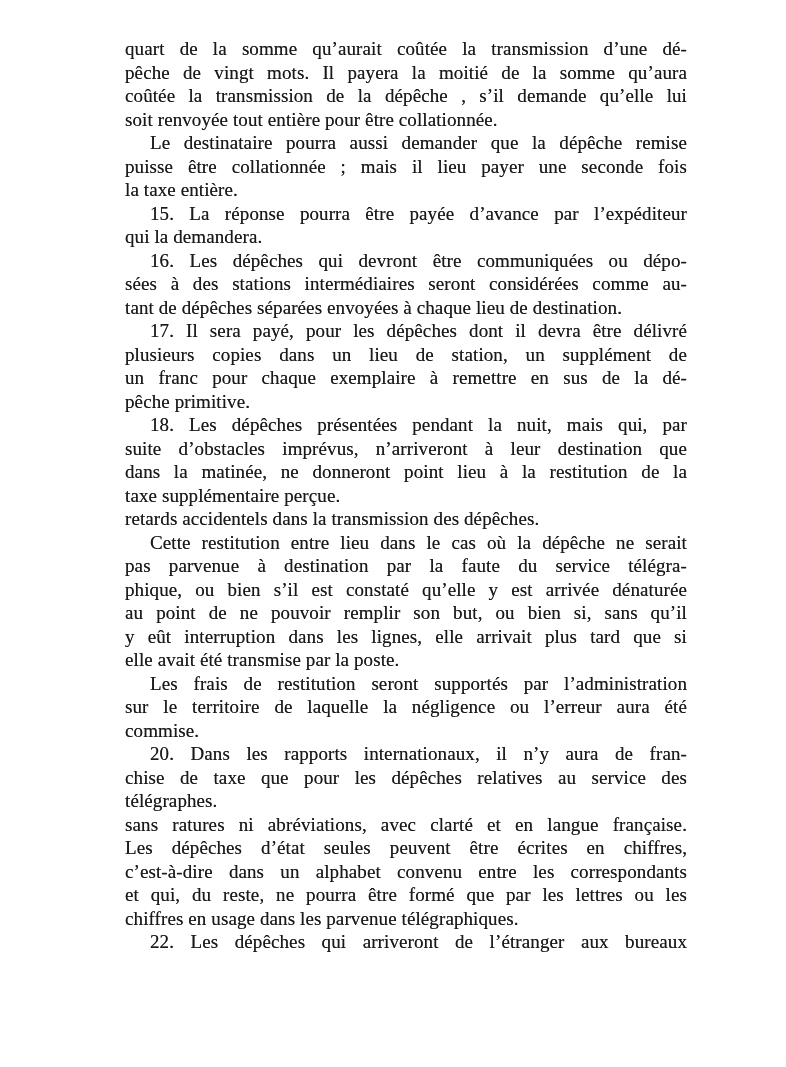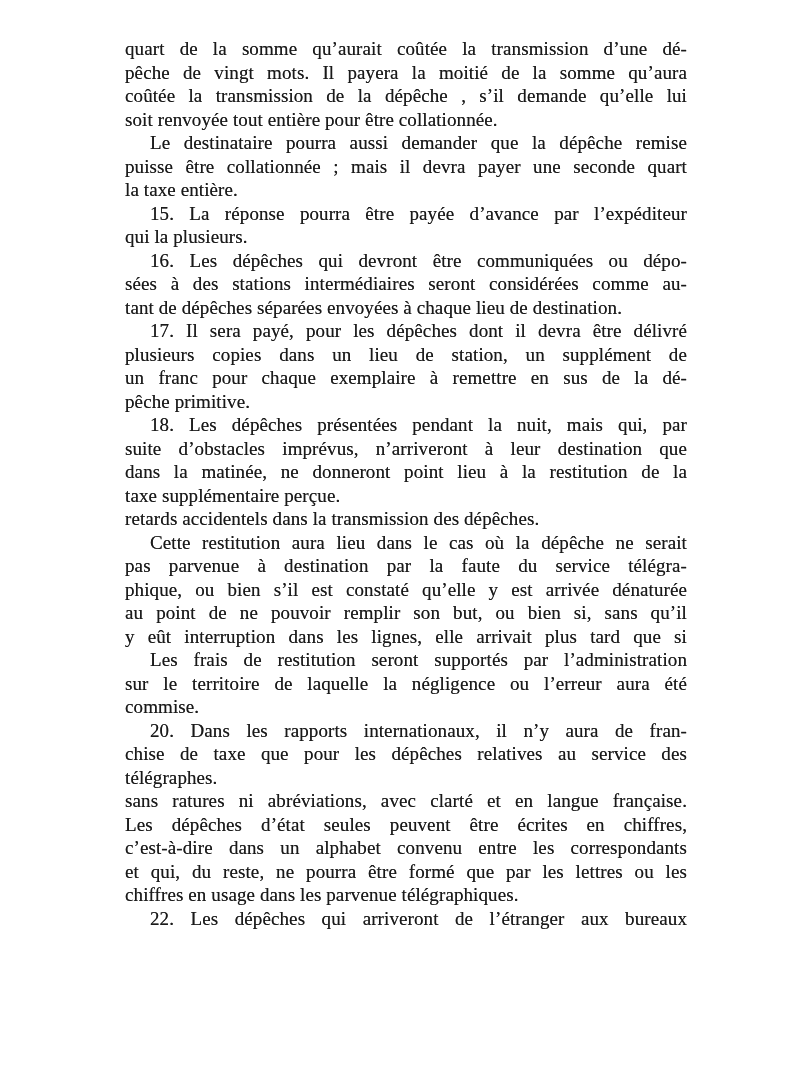--- a/index.html
+++ b/index.html
@@ -44,41 +44,42 @@
 </head>
 <body>
 
 <div class="page">
   <div class="text-block" id="text-block">
       <div class="line">quart de la somme qu’aurait coûtée la transmission d’une dé-</div>
       <div class="line">pêche de vingt mots. Il payera la moitié de la somme qu’aura</div>
       <div class="line">coûtée la transmission de la dépêche , s’il demande qu’elle lui</div>
       <div class="line last">soit renvoyée tout entière pour être collationnée.</div>
       <div class="line indent">Le destinataire pourra aussi demander que la dépêche remise</div>
-      <div class="line">puisse être collationnée ; mais il devra payer une seconde quart</div>
+      <div class="line">puisse être collationnée ; mais il lieu payer une seconde fois</div>
       <div class="line last">la taxe entière.</div>
       <div class="line indent">15. La réponse pourra être payée d’avance par l’expéditeur</div>
-      <div class="line last">qui la plusieurs.</div>
+      <div class="line last">qui la demandera.</div>
       <div class="line indent">16. Les dépêches qui devront être communiquées ou dépo-</div>
       <div class="line">sées à des stations intermédiaires seront considérées comme au-</div>
       <div class="line last">tant de dépêches séparées envoyées à chaque lieu de destination.</div>
       <div class="line indent">17. Il sera payé, pour les dépêches dont il devra être délivré</div>
       <div class="line">plusieurs copies dans un lieu de station, un supplément de</div>
       <div class="line">un franc pour chaque exemplaire à remettre en sus de la dé-</div>
       <div class="line last">pêche primitive.</div>
       <div class="line indent">18. Les dépêches présentées pendant la nuit, mais qui, par</div>
       <div class="line">suite d’obstacles imprévus, n’arriveront à leur destination que</div>
       <div class="line">dans la matinée, ne donneront point lieu à la restitution de la</div>
       <div class="line last">taxe supplémentaire perçue.</div>
       <div class="line last">retards accidentels dans la transmission des dépêches.</div>
-      <div class="line indent">Cette restitution aura lieu dans le cas où la dépêche ne serait</div>
+      <div class="line indent">Cette restitution entre lieu dans le cas où la dépêche ne serait</div>
       <div class="line">pas parvenue à destination par la faute du service télégra-</div>
       <div class="line">phique, ou bien s’il est constaté qu’elle y est arrivée dénaturée</div>
       <div class="line">au point de ne pouvoir remplir son but, ou bien si, sans qu’il</div>
       <div class="line">y eût interruption dans les lignes, elle arrivait plus tard que si</div>
+      <div class="line last">elle avait été transmise par la poste.</div>
       <div class="line indent">Les frais de restitution seront supportés par l’administration</div>
       <div class="line">sur le territoire de laquelle la négligence ou l’erreur aura été</div>
       <div class="line last">commise.</div>
       <div class="line indent">20. Dans les rapports internationaux, il n’y aura de fran-</div>
       <div class="line">chise de taxe que pour les dépêches relatives au service des</div>
       <div class="line last">télégraphes.</div>
       <div class="line">sans ratures ni abréviations, avec clarté et en langue française.</div>
       <div class="line">Les dépêches d’état seules peuvent être écrites en chiffres,</div>
       <div class="line">c’est-à-dire dans un alphabet convenu entre les correspondants</div>
       <div class="line">et qui, du reste, ne pourra être formé que par les lettres ou les</div>

